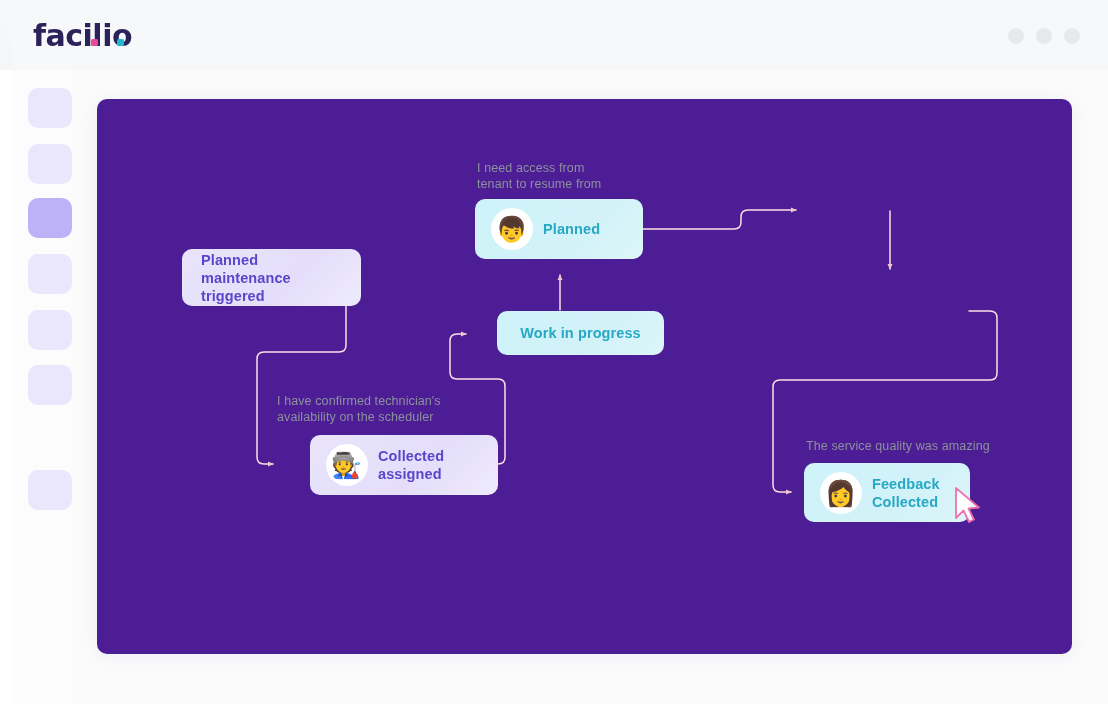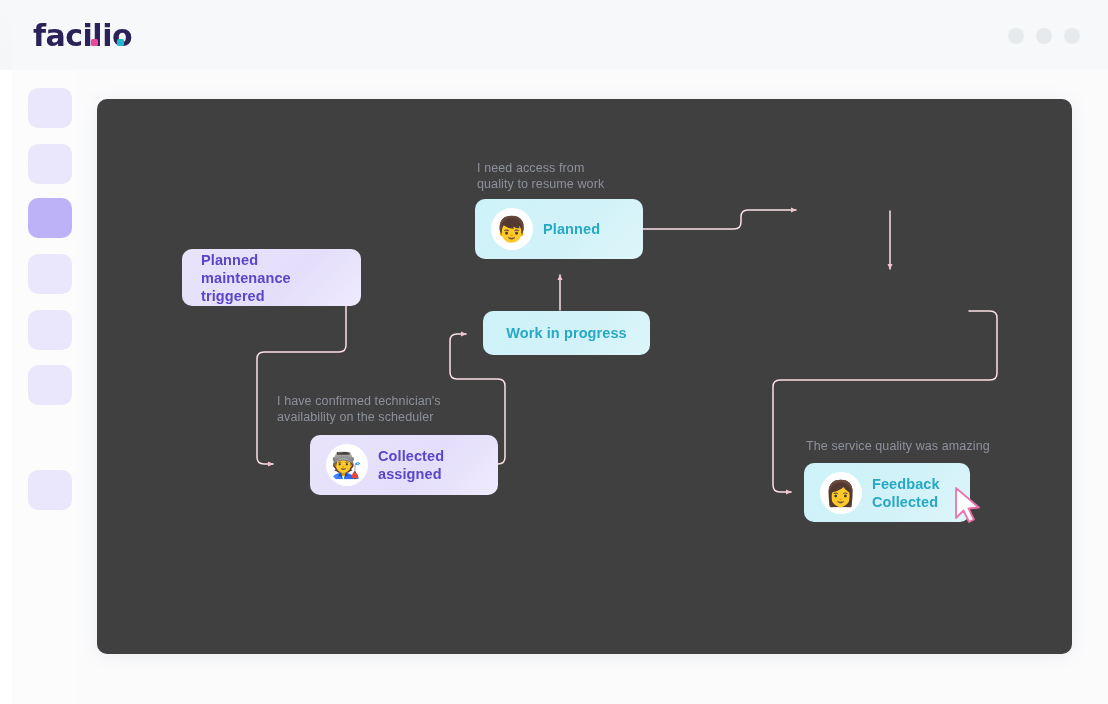--- a/index.html
+++ b/index.html
@@ -91,21 +91,21 @@
     border-radius: 10px;
     background: #eae7fc;
   }
   .side-item.active { background: #bdb2f7; }
 
   
   .canvas-card {
     position: absolute;
     left: 97px; top: 29px;
     width: 975px; height: 555px;
-    background: #404040;
+    background: #4c1d95;
     border-radius: 10px;
     box-shadow: 0 2px 18px rgba(120,130,160,0.10);
     text-decoration: underline;
   }
 
   .flow {
     position: absolute;
     left: 0; top: 0;
     width: 975px; height: 555px;
   }
@@ -232,42 +232,42 @@
 
             <path d="M793,112 L793,170" marker-end="url(#ah)"></path>
 
             <path d="M872,212 L893,212 Q900,212 900,219 L900,274 Q900,281 893,281
                      L683,281 Q676,281 676,288 L676,386 Q676,393 683,393 L694,393" marker-end="url(#ah)"></path>
           </g>
         </svg>
 
         <div class="note" style="left:380px; top:61px; width:180px;">
           <div>I need access from</div>
-          <div>quality to resume work</div>
+          <div>tenant to resume from</div>
         </div>
 
         <div class="note" style="left:709px; top:339px; width:230px;">The service quality was amazing</div>
 
         <div class="note" style="left:180px; top:294px; width:210px;">
           <div>I have confirmed technician's</div>
           <div>availability on the scheduler</div>
         </div>
 
         <div class="node purple padded" style="left:53px; top:150px; width:179px; height:57px;">
           <span class="node-label" style="max-width:150px;">Planned maintenance triggered</span>
         </div>
 
         <div class="node purple padded" style="left:181px; top:336px; width:188px; height:60px;">
           <span class="avatar">
             <span class="avatar-face">🧑‍🏭</span>
           </span>
           <span class="node-label" style="max-width:90px;">Collected assigned</span>
         </div>
 
-        <div class="node cyan centered" style="left:386px; top:212px; width:167px; height:44px;">
+        <div class="node cyan centered" style="left:400px; top:212px; width:167px; height:44px;">
           <span class="node-label">Work in progress</span>
         </div>
 
         <div class="node cyan padded" style="left:378px; top:100px; width:168px; height:60px;">
           <span class="avatar">
             <span class="avatar-face">👦</span>
           </span>
           <span class="node-label">Planned</span>
         </div>
 

